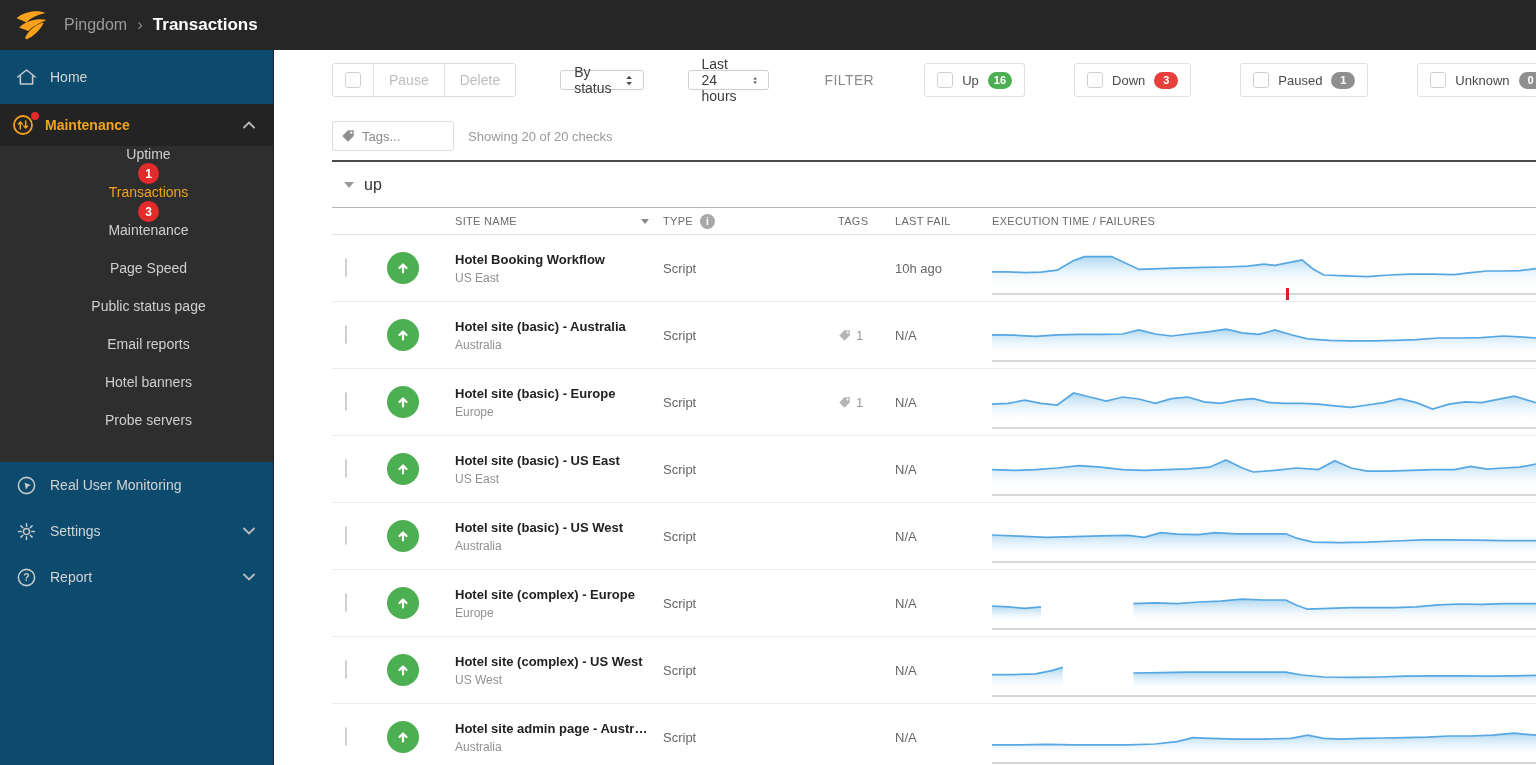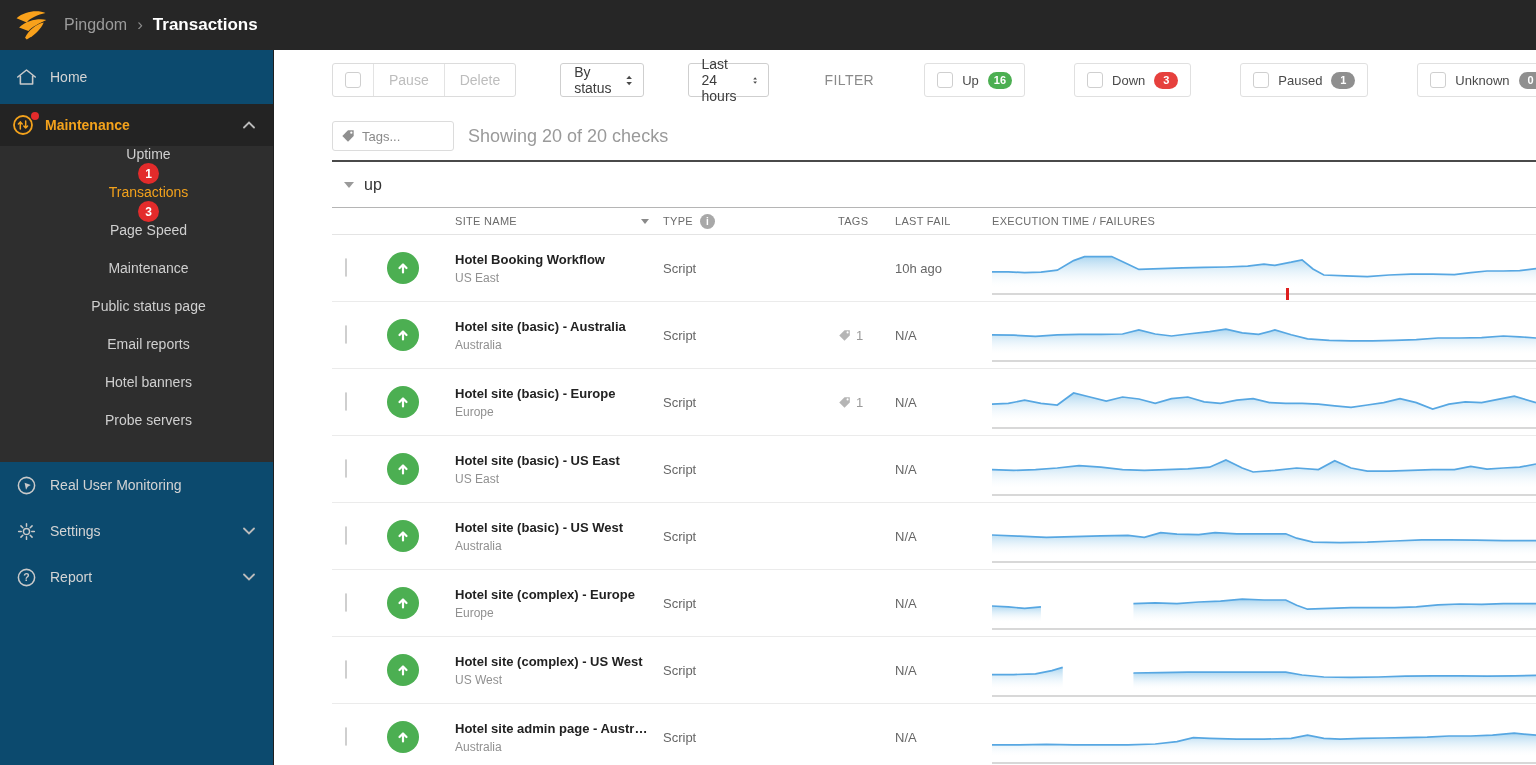--- a/index.html
+++ b/index.html
@@ -34,40 +34,40 @@
   .bottom-item { height:46px; }
   .chev { flex:none; }
 
   
   .toolbar { margin-top:13px; display:flex; align-items:center; height:34px;gap:36px; }
   .btn-group { display:flex; align-items:stretch; border:1px solid #dcdcdc; border-radius:3px; height:34px; background:#fff; }
   .cb { width:16px; height:16px; border:1px solid #cfcfcf; border-radius:3px; background:#fff; flex:none; }
   .grp-cb-cell { display:flex; align-items:center; padding:0 12px; }
   .grp-btn { display:flex; align-items:center; padding:0 15px; border-left:1px solid #e3e3e3;
              color:#bdbdbd; font-size:14px; background:none; cursor:default; }
-  .select { display:flex; align-items:center; border:1px solid #cfcfcf; border-radius:3px; height:34px;
+  .select { display:flex; align-items:center; border:1px solid #cfcfcf; border-radius:3px; height:20px;
             padding:0 10px 0 13px; margin-left:8px; font-size:14px; color:#3c3c3c; cursor:pointer; background:#fff; }
   .select .sel-lbl { margin-right:12px; }
   .filter-label { margin:0 14px 0 20px; color:#8a8a8a; font-size:14px; letter-spacing:.4px; }
   .filter-box { display:flex; align-items:center; gap:9px; border:1px solid #e0e0e0; border-radius:3px;
                 height:34px; padding:0 12px; margin-right:13px; font-size:13px; color:#4a4a4a; cursor:pointer; background:#fff; }
   .pill { min-width:24px; height:17px; border-radius:9px; padding:0 6px; color:#fff; font-size:11px; font-weight:bold;
           display:flex; align-items:center; justify-content:center; }
   .pill-green { background:#4caf52; }
   .pill-red { background:#e6403d; }
   .pill-gray { background:#8f8f8f; }
 
   
   .tags-row { margin-top:24px; display:flex; align-items:center; height:30px; }
   .tags-input { display:flex; align-items:center; width:122px; height:30px; border:1px solid #dcdcdc;
                 border-radius:3px; padding:0 8px; background:#fff; }
   .tags-input input { border:none; outline:none; width:80px; margin-left:7px; font-size:13px;
                       font-family:"Liberation Sans", sans-serif; color:#555; }
   .tags-input input::placeholder { color:#8a8a8a; opacity:1; }
-  .summary { margin-left:14px; color:#9a9a9a; font-size:18px; }
+  .summary { margin-left:14px; color:#9a9a9a; font-size:13px; }
 
   .thick-sep { margin-top:9px; height:2px; background:#4a4a4a; }
 
   
   .group-header { height:45px; display:flex; align-items:center; padding-left:12px; }
   .tri-down { width:0; height:0; border-left:5px solid transparent; border-right:5px solid transparent;
               border-top:6px solid #9a9a9a; margin-right:10px; }
   .group-label { font-size:16px; color:#333; }
 
   
@@ -136,24 +136,24 @@
         <span>Uptime</span>
         <span class="grow"></span>
         <span class="count-badge">1</span>
       </div>
       <div class="sub-item active">
         <span>Transactions</span>
         <span class="grow"></span>
         <span class="count-badge">3</span>
       </div>
       <div class="sub-item">
+        <span>Maintenance</span>
+      </div>
+      <div class="sub-item">
         <span>Page Speed</span>
-      </div>
-      <div class="sub-item">
-        <span>Maintenance</span>
       </div>
       <div class="sub-item">
         <span>Public status page</span>
       </div>
       <div class="sub-item">
         <span>Email reports</span>
       </div>
       <div class="sub-item">
         <span>Hotel banners</span>
       </div>

